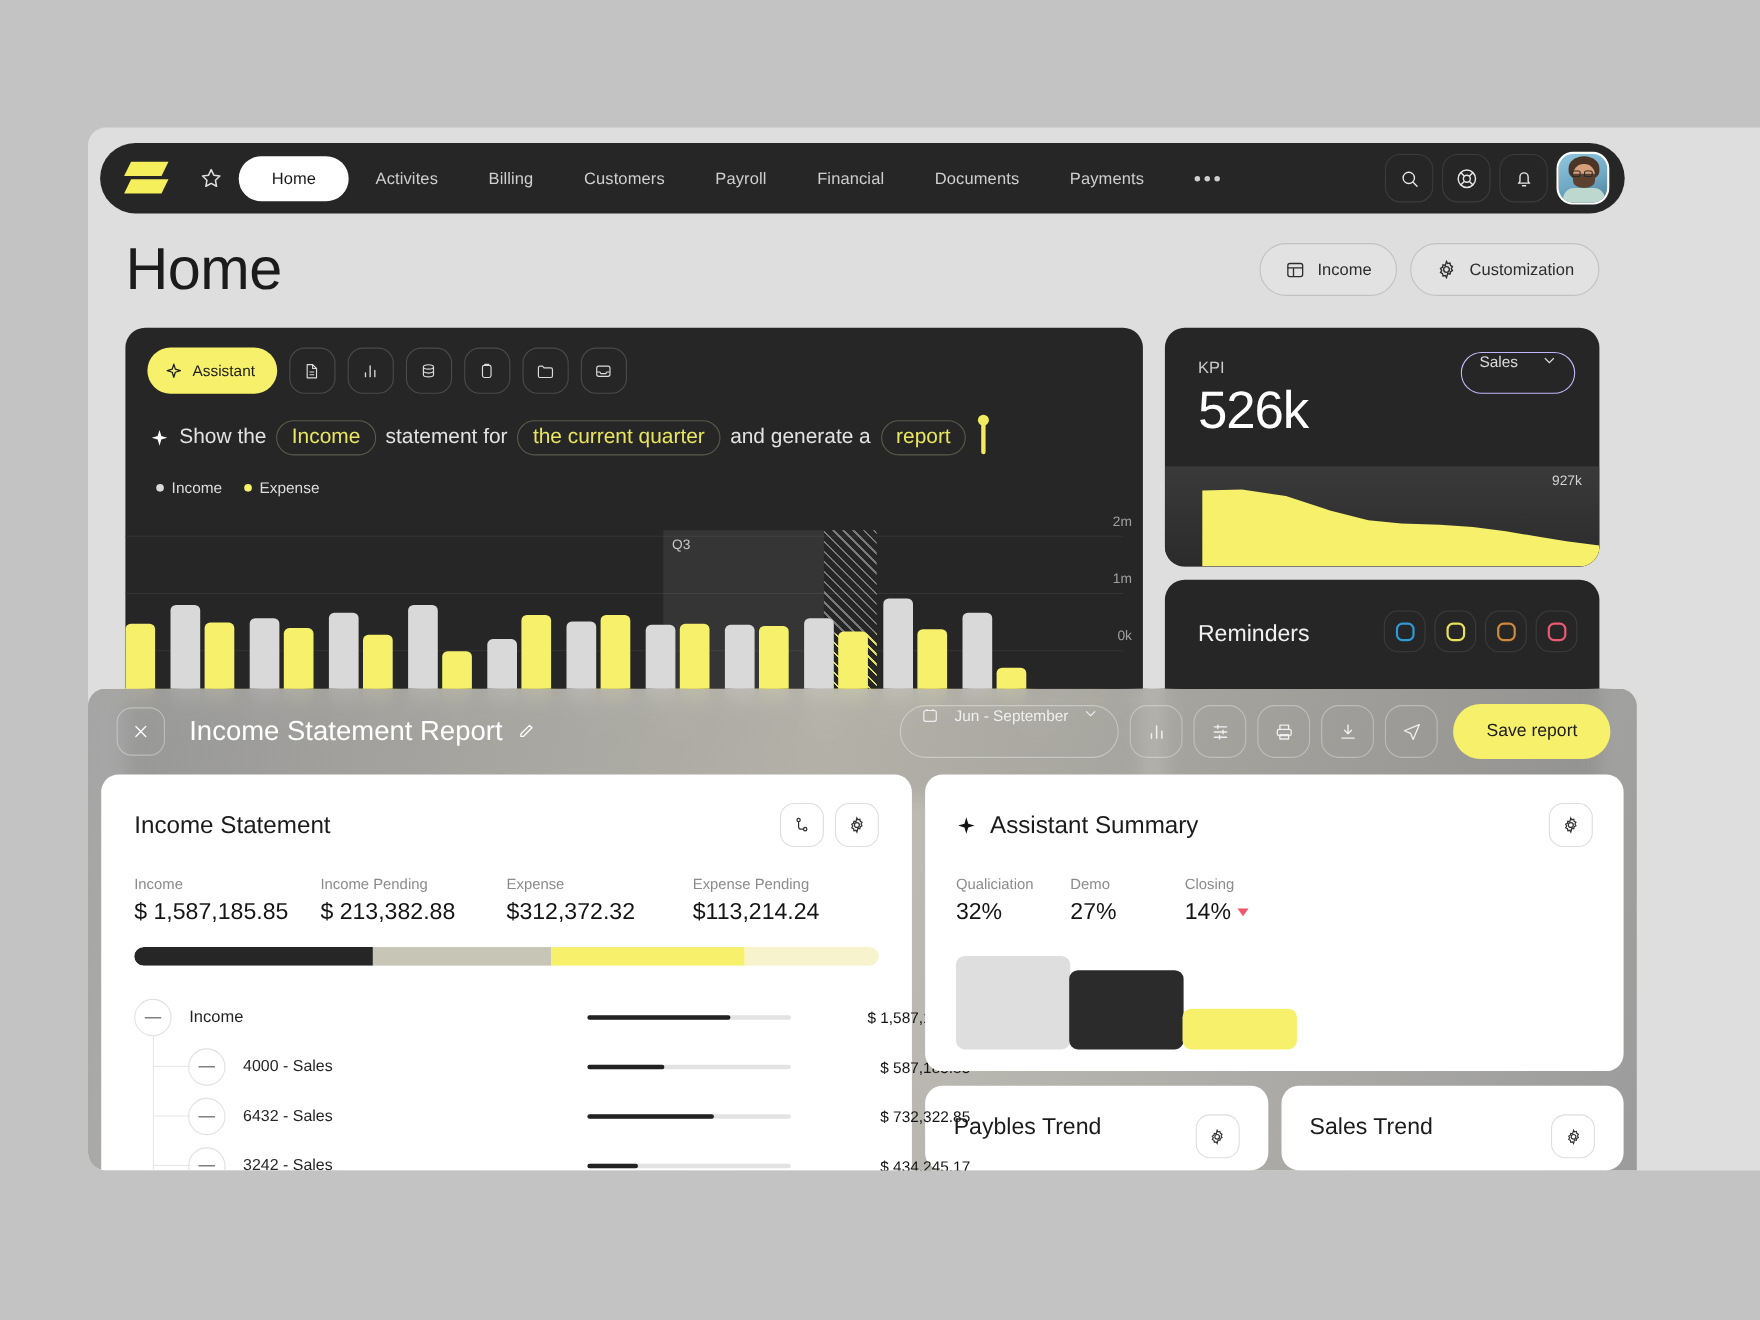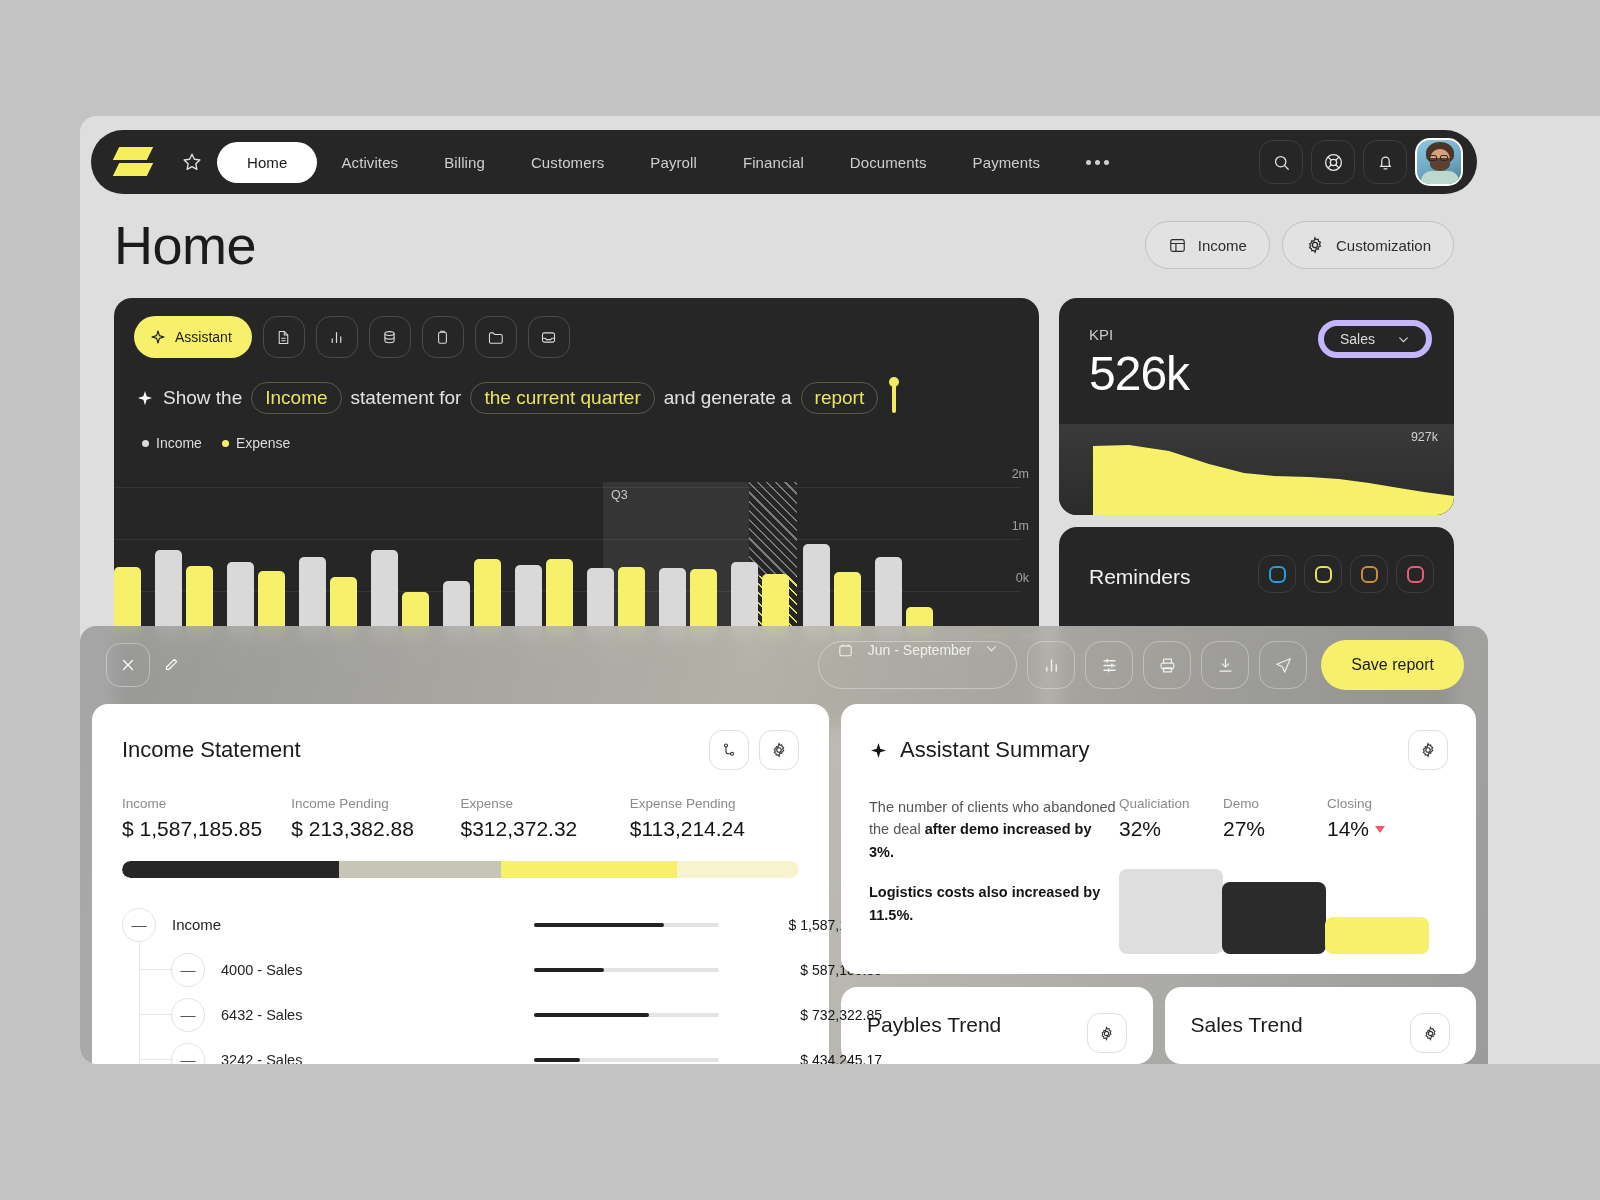--- a/index.html
+++ b/index.html
@@ -109,22 +109,22 @@
   }
   .xlabels { position:absolute; left:0; bottom:-28px; width:905px; height:20px; }
   .xlabels span { position:absolute; color:#9c9c9c; font-size:13px; }
   .xlabels span.hi { color:#f0f0f0; }
 
   
   .kpi-card { position:absolute; left:979px; top:182px; width: 395px; height:217px; background:#262626; border-radius:18px; overflow:hidden;}
   .kpi-label { color:#c9c9c9; font-size:15px; position:absolute; left:30px; top:28px;}
   .kpi-val { color:#fff; font-size:48px; position:absolute; left:30px; top:48px; font-weight:300; letter-spacing:-1px;}
   .kpi-sel {
-    position:absolute; right:22px; top:22px; height:38px; border:6px solid #c4b5fd; border-radius:19px;
-    display:flex; align-items:center; gap:22px; padding:0 16px; color:#dcdcdc; font-size:14px;
+    position:absolute; right:22px; top:22px; height:38px; border:1px solid #c4b5fd; border-radius:19px;
+    display:flex; align-items:flex-start; gap:22px; padding:0 16px; color:#dcdcdc; font-size:14px;
   }
   .kpi-spark { position:absolute; left:0; right:0; bottom:0; height: 91px; background: linear-gradient(180deg,#3a3a3a,#2b2b2b);}
   .kpi-max { position:absolute; right:16px; top:6px; color:#d2d2d2; font-size:12.5px;margin-left:47px;}
 
   
   .rem-card { position:absolute; left:979px; top:411px; width:395px; height:200px; background:#262626; border-radius:18px;}
   .rem-title { color:#f1f1f1; font-size:21px; position:absolute; left:30px; top:38px;}
   .rem-swatches { position:absolute; right:20px; top:28px; display:flex; gap:8px;}
   .sw { width:38px;height:38px;border-radius:13px;border:1px solid #3c3c3c;display:flex;align-items:center;justify-content:center;}
   .sw i { width:17px;height:17px;border-radius:6px;border:2px solid; display:block;}
@@ -473,20 +473,21 @@
       </div>
   </div>
 
   <div class="modal">
     <div class="modal-bar">
       <div class="close-btn">
         <svg width="18" height="18" viewBox="0 0 24 24" fill="none" stroke="#ffffff" stroke-width="1.6" stroke-linecap="round">
             <path d="M6 6l12 12M18 6L6 18"></path>
           </svg>
       </div>
+      <div class="modal-title">Income Statement Report</div>
       <div class="pencil">
         <svg width="18" height="18" viewBox="0 0 24 24" fill="none" stroke="#ffffff" stroke-width="1.5" stroke-linejoin="round">
             <path d="M16.5 4.5l3 3L9 18H6v-3z"></path>
           </svg>
       </div>
       <div class="modal-tools">
         <div class="date-sel">
           <span>
             <svg width="17" height="17" viewBox="0 0 24 24" fill="none" stroke="#efefef" stroke-width="1.5" stroke-linejoin="round">
                 <rect x="4" y="5.5" width="16" height="14" rx="2.6"></rect>
@@ -638,24 +639,20 @@
               <div class="circ-btn">
                 <svg width="18" height="18" viewBox="0 0 24 24" fill="none" stroke="#333" stroke-width="1.5">
                     <circle cx="12" cy="12" r="3"></circle>
                     <path d="M12 3.5l1.2 2.1 2.4-.5.5 2.4 2.1 1.2-1.2 2.1 1.2 2.1-2.1 1.2-.5 2.4-2.4-.5L12 20.5l-1.2-2.1-2.4.5-.5-2.4L5.8 15.3 7 13.2 5.8 11.1l2.1-1.2.5-2.4 2.4.5z"></path>
                   </svg>
               </div>
             </div>
           </div>
 
           <div class="asum-body">
-            <div class="asum-text">
-              <p><span>The number of clients who abandoned the deal </span><b>after demo increased by 3%.</b></p>
-              <p><b>Logistics costs also increased by 11.5%.</b></p>
-            </div>
             <div class="asum-metrics">
               <div class="met">
                 <div class="k">Qualiciation</div>
                 <div class="v">
                     <span>32%</span>
                   </div>
               </div>
               <div class="met">
                 <div class="k">Demo</div>
                 <div class="v">

